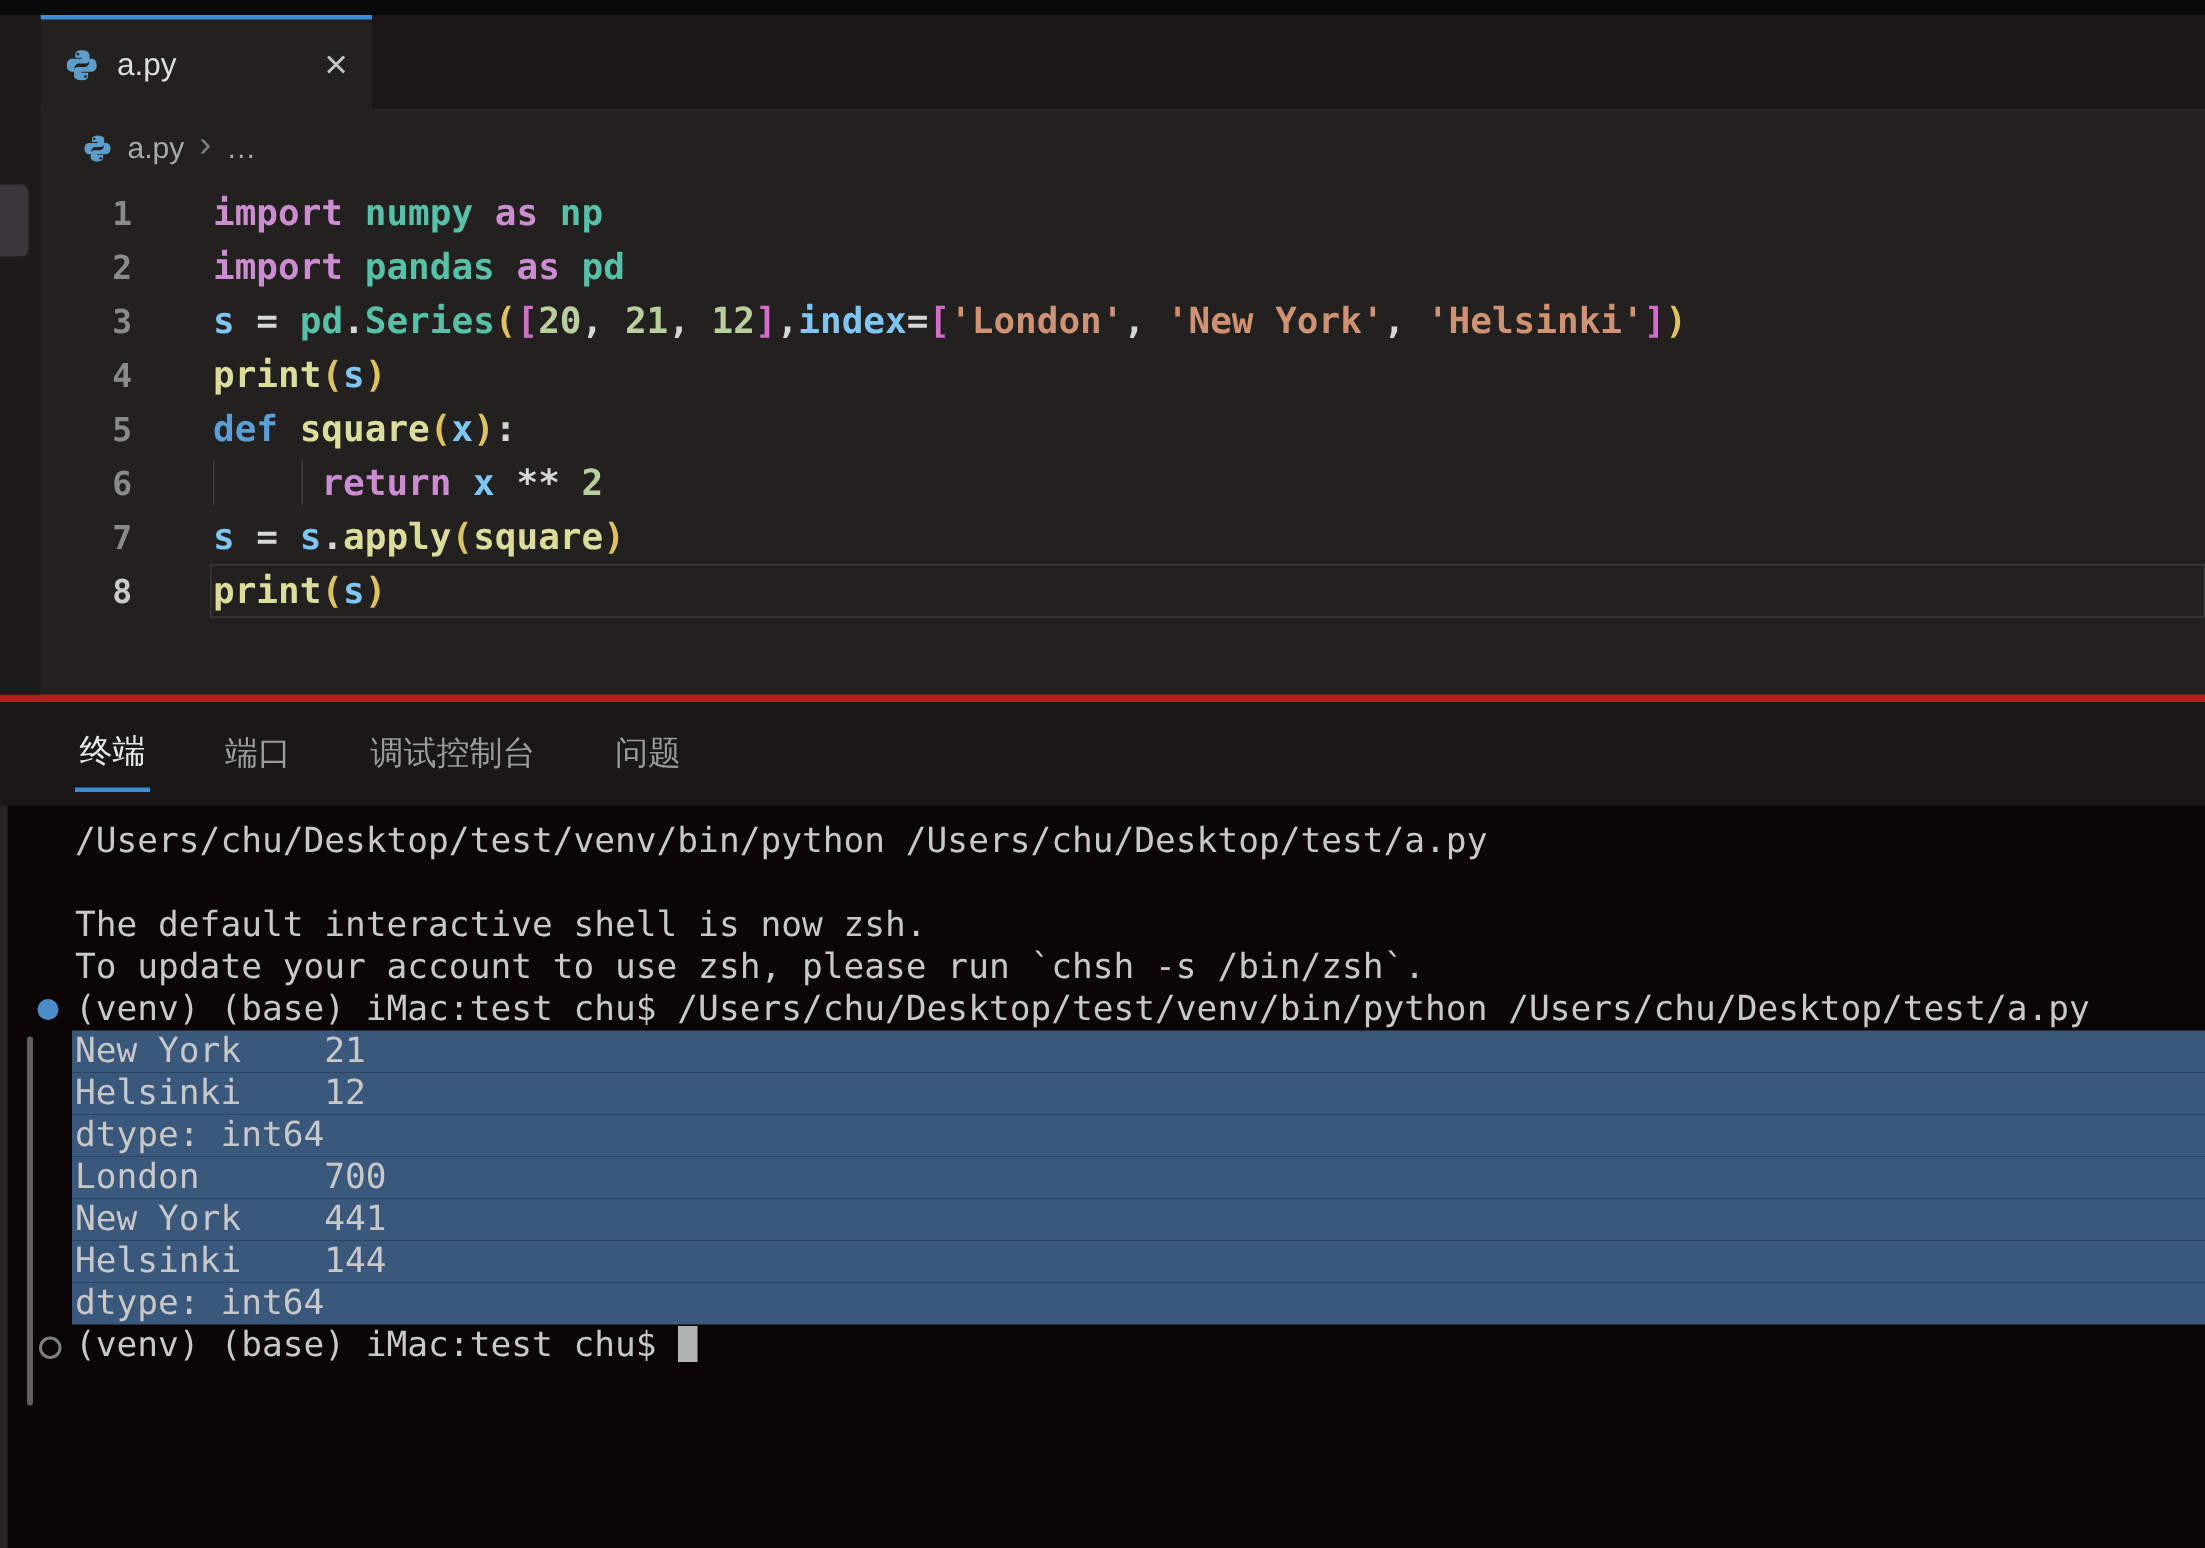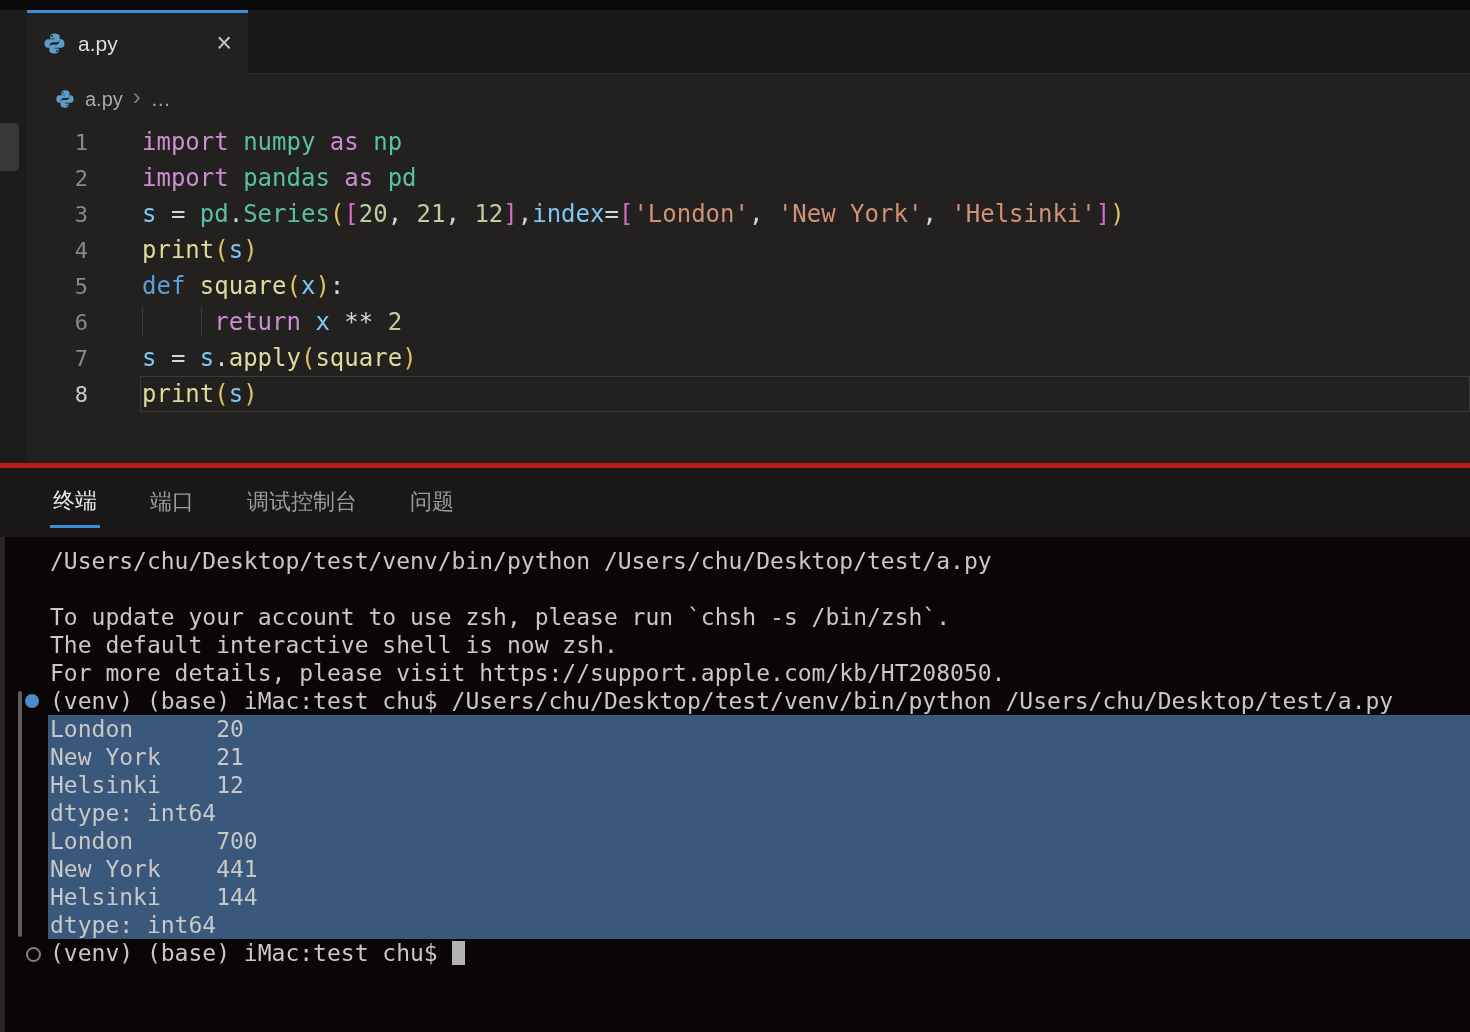--- a/index.html
+++ b/index.html
@@ -22,21 +22,21 @@
   .tab-label{color:#dedede;font-size:21px;margin-left:12px;}
   .tab-close{margin-left:auto;color:#c4c4c4;font-size:27px;line-height:1;cursor:pointer;}
 
   .editor{position:absolute;top:74px;left:0;right:0;height:389px;background:var(--editorBg);z-index:1;}
   .breadcrumb{height:50px;display:flex;align-items:center;padding-left:55px;gap:10px;}
   .crumb-file{color:#a9a9a9;font-size:20px;}
   .crumb-sep{color:#7e7e7e;font-size:24px;transform:translateY(-2px);}
   .crumb-more{color:#a9a9a9;font-size:20px;letter-spacing:2px;}
 
   .code{font-family:"DejaVu Sans Mono",monospace;font-size:24px;}
-  .code-line{height:36px;line-height:36px;white-space:pre;position:relative;}
+  .code-line{height:36px;line-height:36px;white-space:pre;position:relative;font-weight:bold;}
   .gutter{display:inline-block;width:88px;text-align:right;color:var(--gutter);font-size:22px;}
   .gsp{display:inline-block;width:54px;}
   .code-line.current .gutter{color:var(--gutterActive);}
   .code-line.current::before{content:'';position:absolute;left:140px;right:0;top:0;bottom:0;
        border:1px solid var(--lineHl);box-sizing:border-box;pointer-events:none;}
   .guides{position:absolute;left:142px;top:3px;bottom:3px;width:58px;
        border-left:1px solid var(--indentGuide);border-right:1px solid var(--indentGuide);}
 
   .panel-header{position:absolute;top:463px;left:0;right:0;height:74px;background:var(--panelBg);
        border-top:5px solid #b91c1c;box-sizing:border-box;display:flex;align-items:center;
@@ -117,25 +117,23 @@
       <div class="panel-tab active">终端</div>
       <div class="panel-tab">端口</div>
       <div class="panel-tab">调试控制台</div>
       <div class="panel-tab">问题</div>
     </div>
 
   <div class="terminal" id="terminal">
     <div class="cmd-guide"></div>
   <div class="term-line"><span>/Users/chu/Desktop/test/venv/bin/python /Users/chu/Desktop/test/a.py</span></div>
       <div class="term-line"><span></span></div>
+      <div class="term-line"><span>The default interactive shell is now zsh.</span></div>
       <div class="term-line"><span>To update your account to use zsh, please run `chsh -s /bin/zsh`.</span></div>
-      <div class="term-line"><span>The default interactive shell is now zsh.</span></div>
-      <div class="term-line"><span>For more details, please visit https://support.apple.com/kb/HT208050.</span></div>
       <div class="term-line"><span class="decor-filled"></span><span>(venv) (base) iMac:test chu$ /Users/chu/Desktop/test/venv/bin/python /Users/chu/Desktop/test/a.py</span></div>
-      <div class="term-line sel"><span>London      20</span></div>
       <div class="term-line sel"><span>New York    21</span></div>
       <div class="term-line sel"><span>Helsinki    12</span></div>
       <div class="term-line sel"><span>dtype: int64</span></div>
       <div class="term-line sel"><span>London      700</span></div>
       <div class="term-line sel"><span>New York    441</span></div>
       <div class="term-line sel"><span>Helsinki    144</span></div>
       <div class="term-line sel"><span>dtype: int64</span></div>
       <div class="term-line"><span class="decor-open"></span><span>(venv) (base) iMac:test chu$ </span><span class="cursor"></span></div>
     </div>
   <div class="term-edge"></div>

